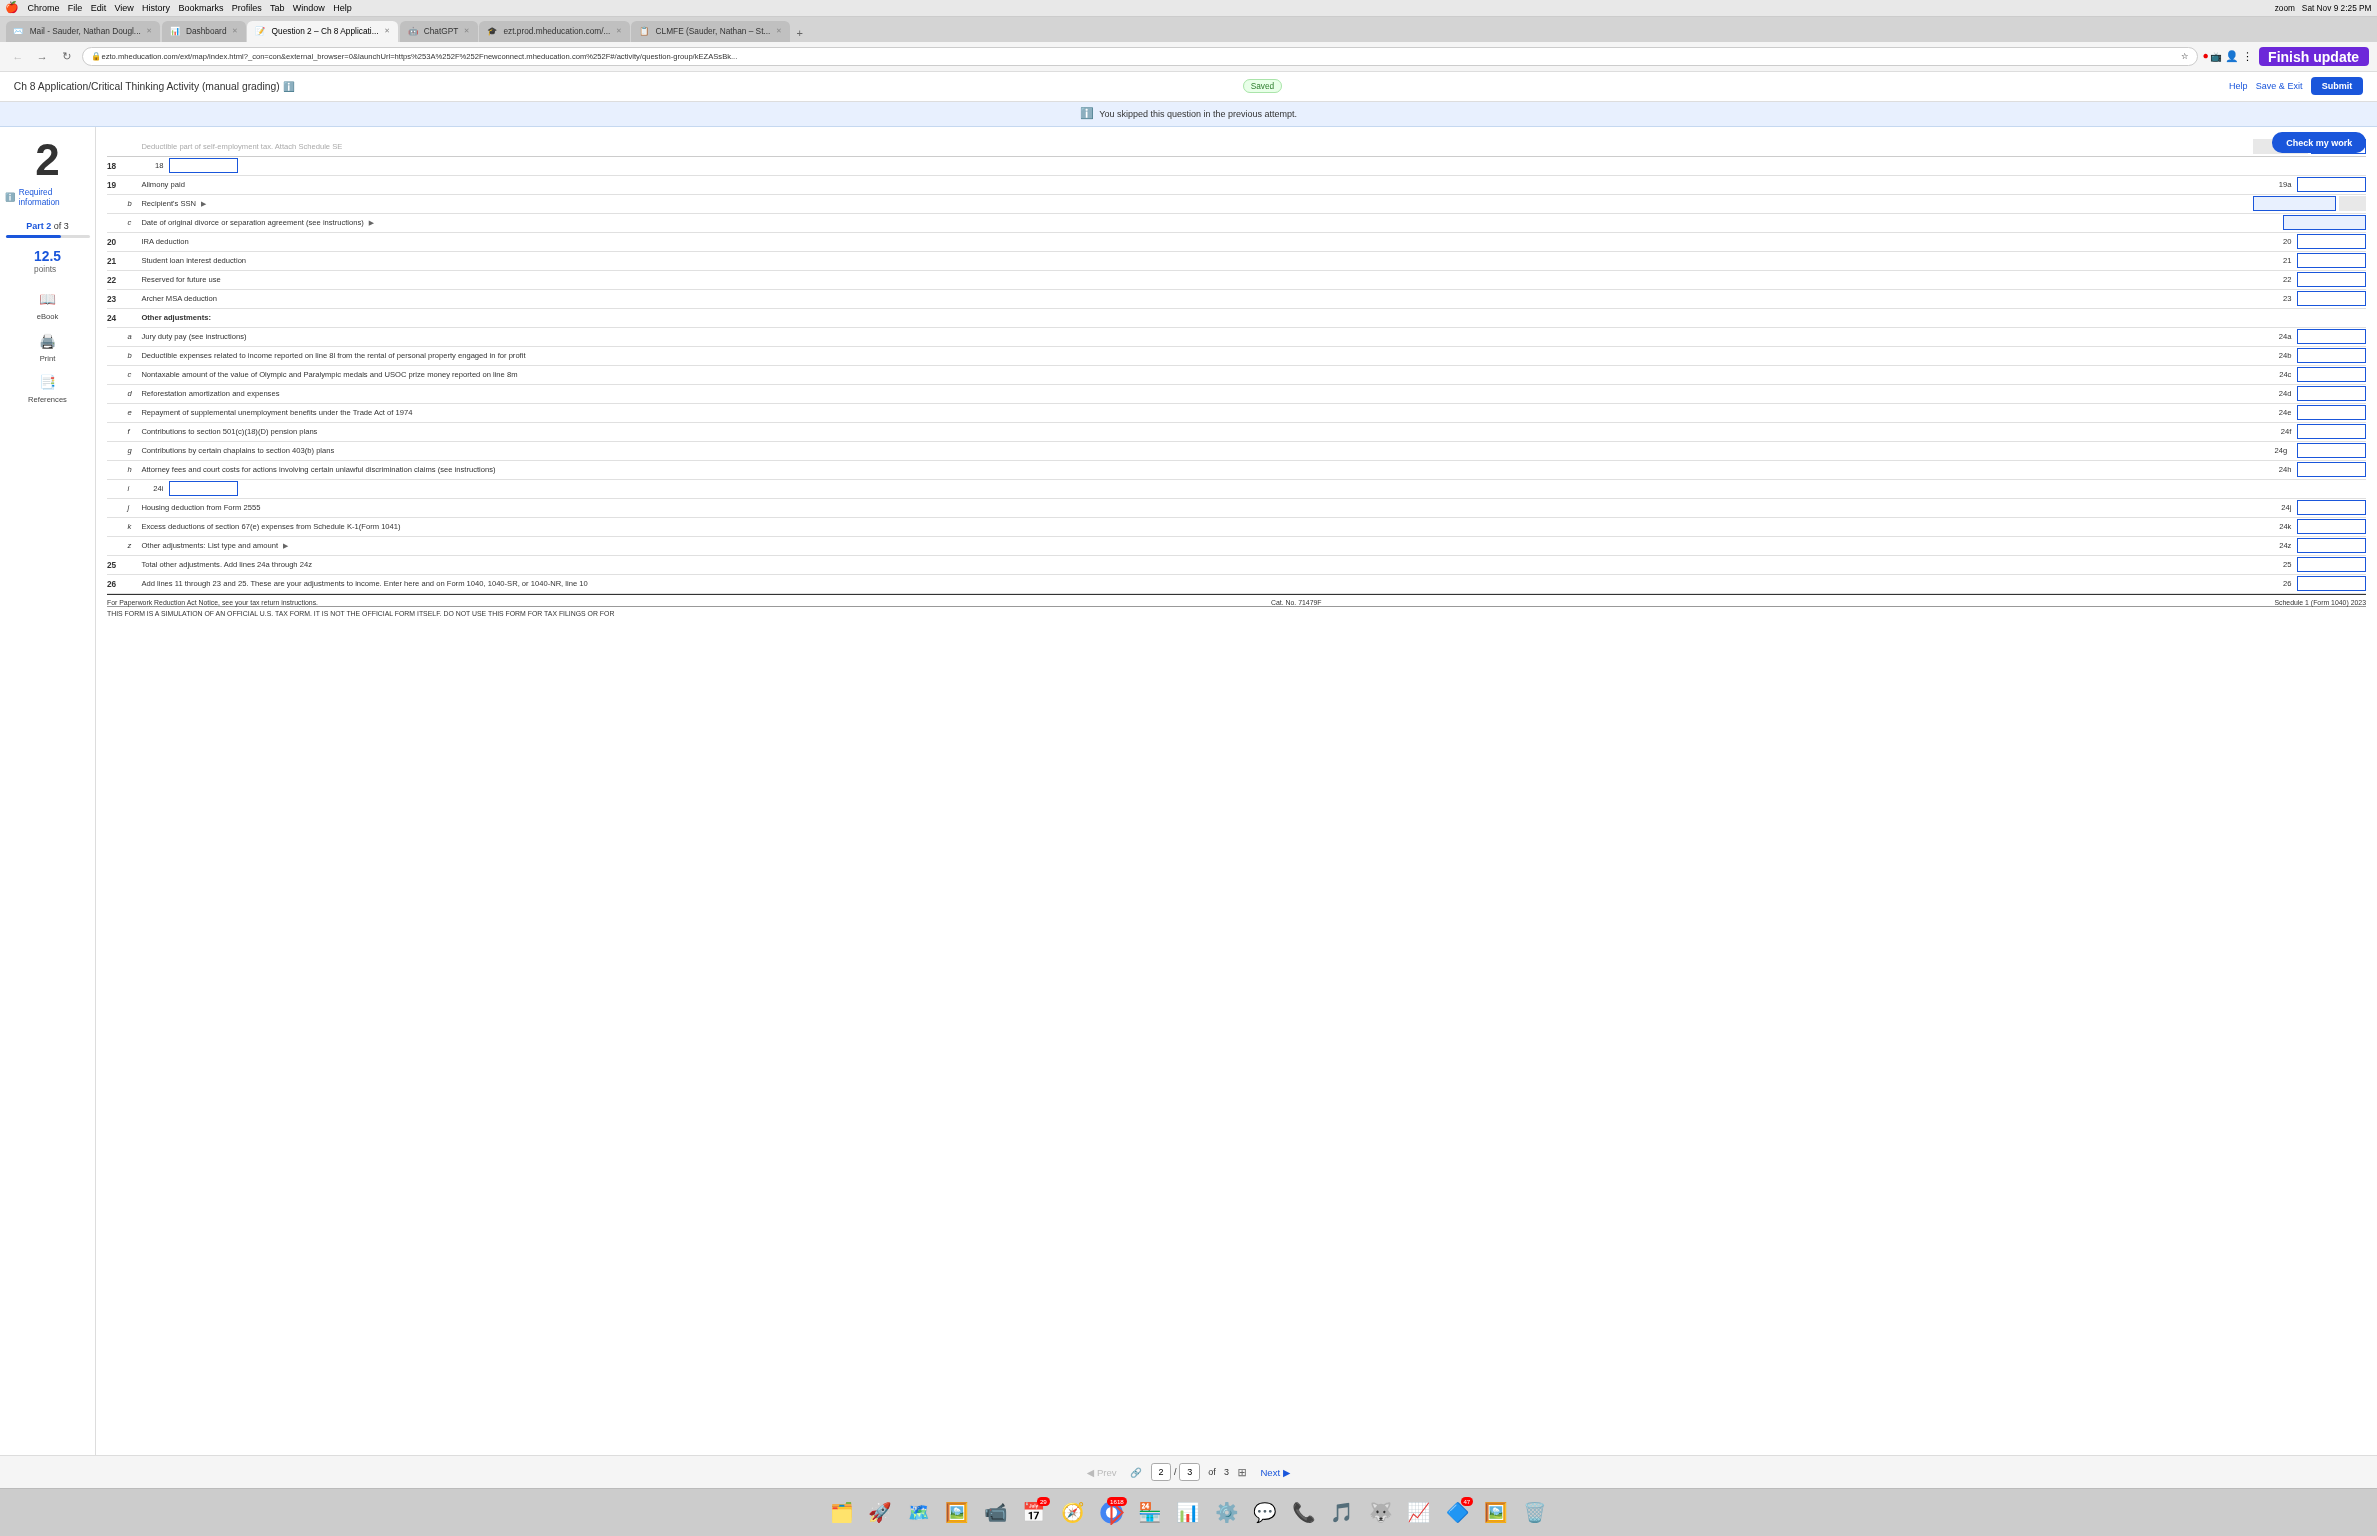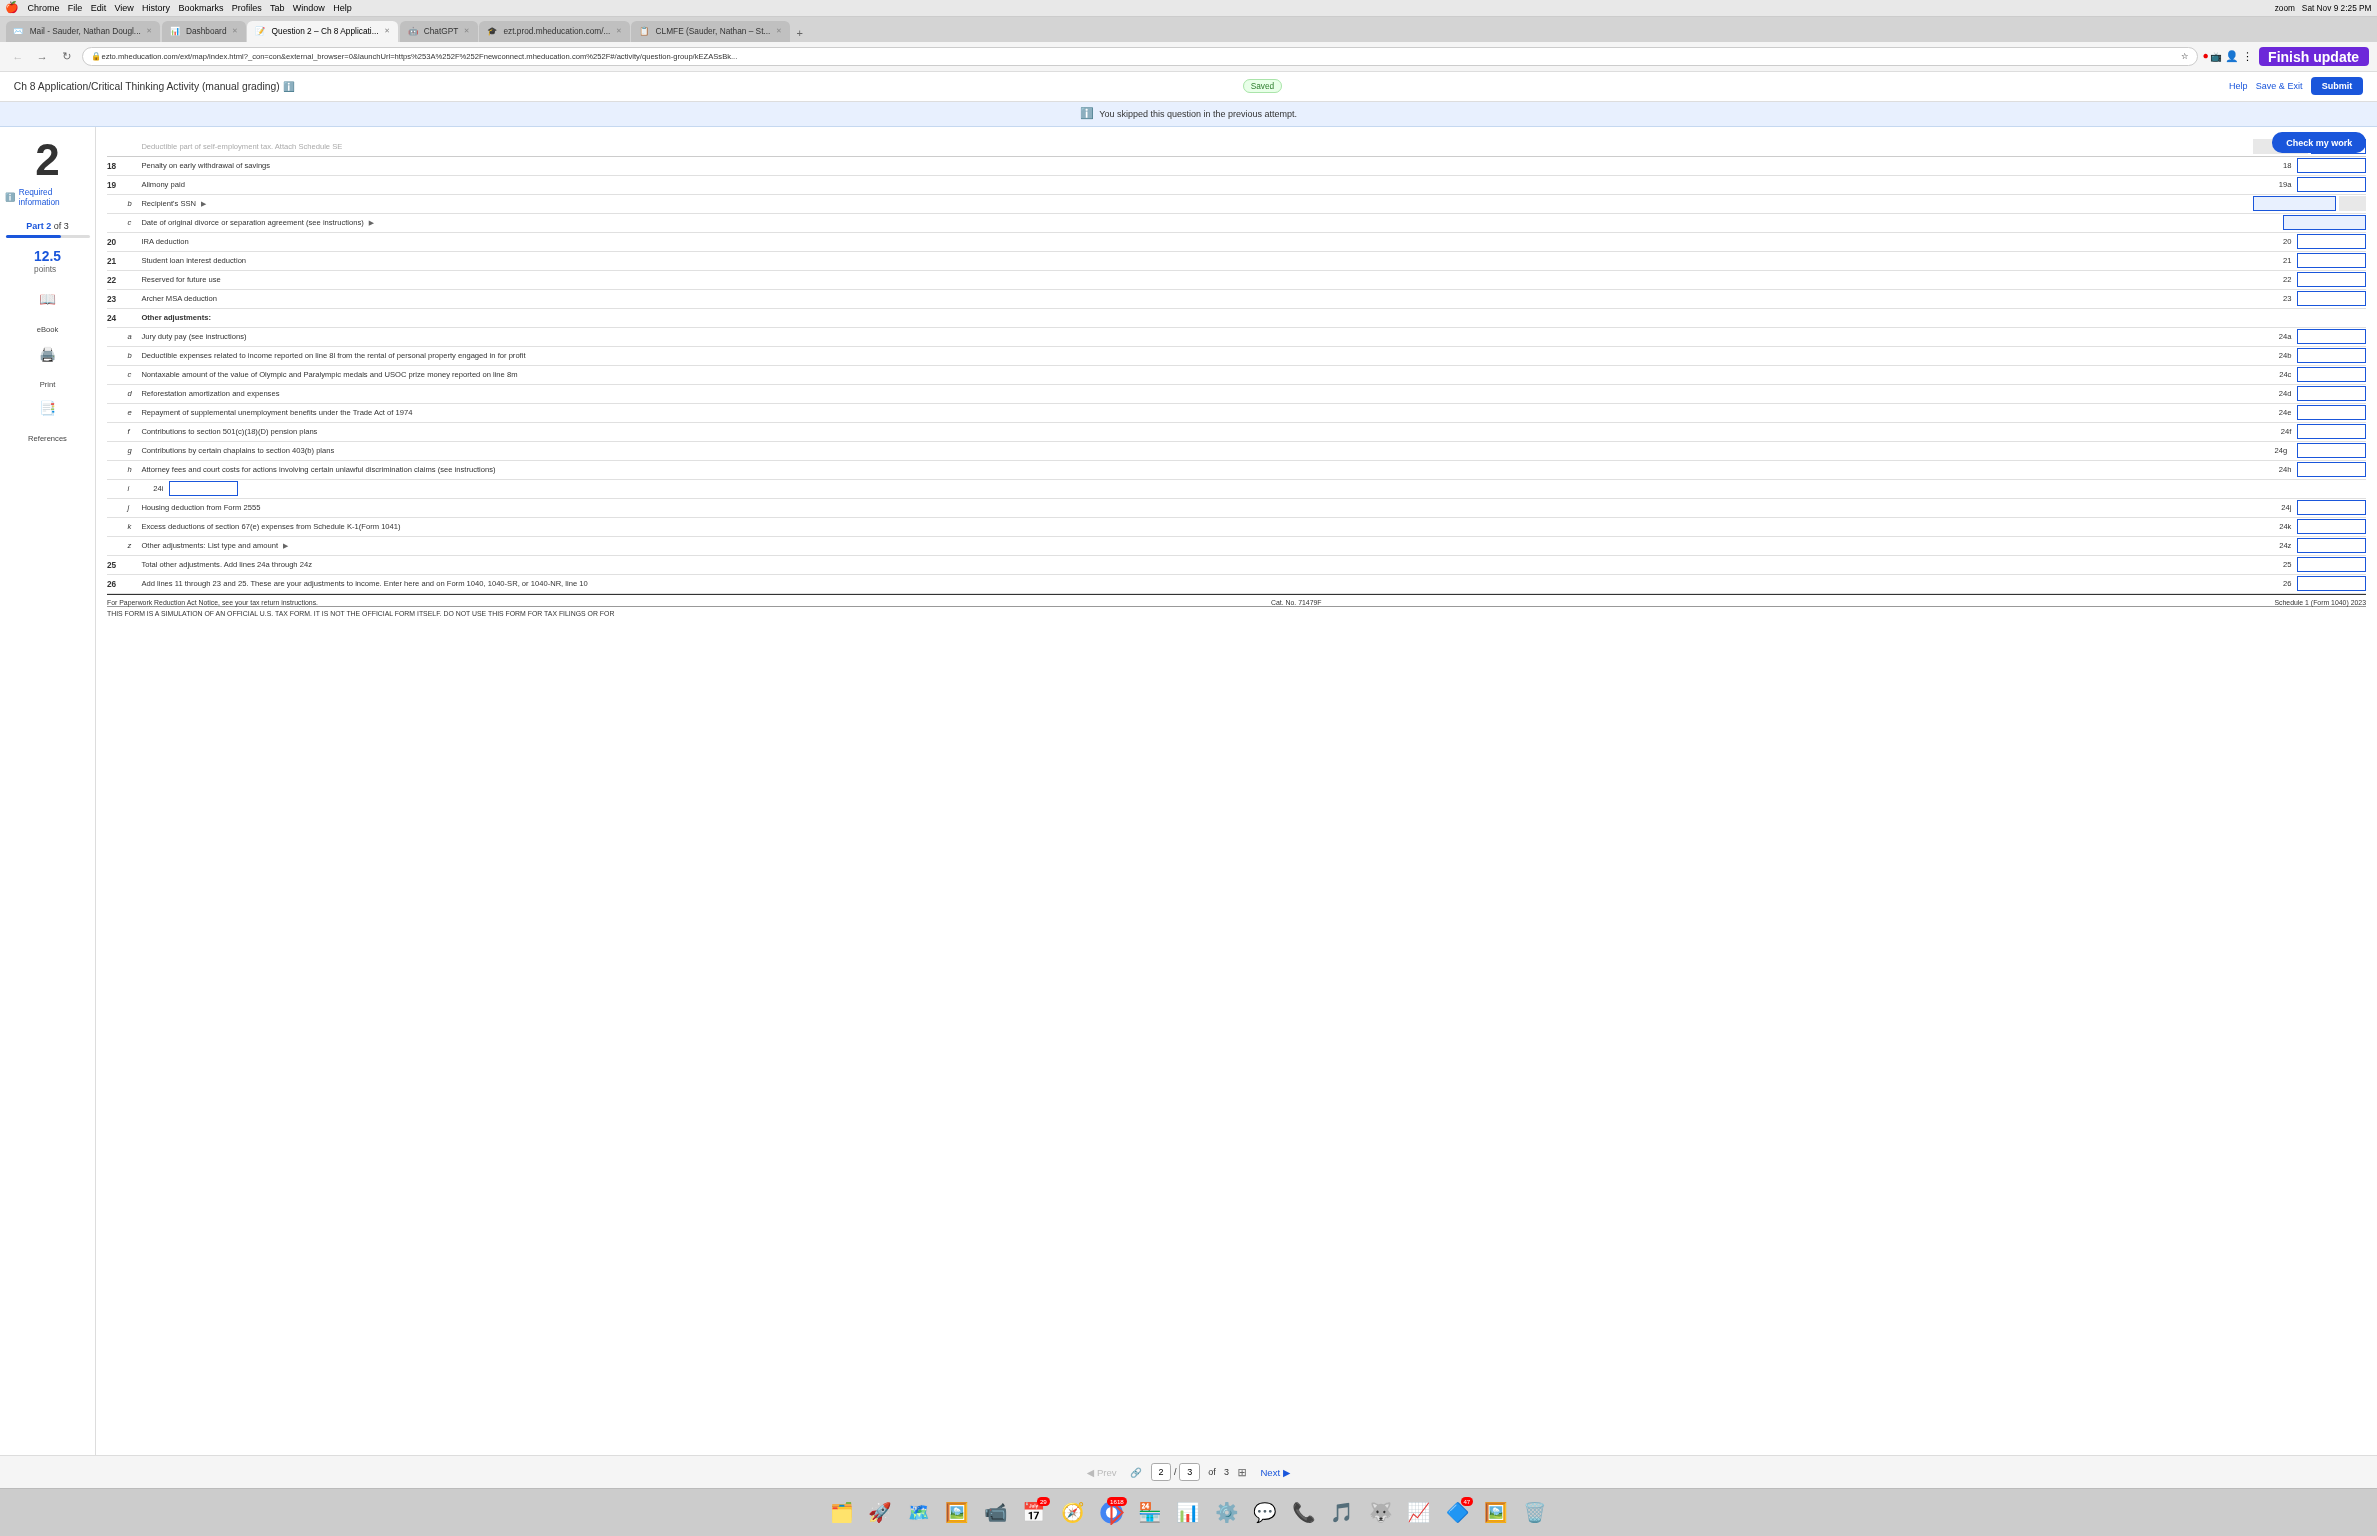--- a/index.html
+++ b/index.html
@@ -52,21 +52,21 @@
     .part-num { color: #1a56db; font-weight: 600; }
     .part-of { color: #333; }
     .progress-bar-container { width: 100%; height: 3.4px; background: #ddd; border-radius: 2.1px; margin-top: 4.1px; }
     .progress-bar-fill { height: 100%; background: #1a56db; border-radius: 2.1px; width: 66%; }
     .points-section { margin-top: 11px; text-align: left; }
     .points-value { font-size: 13.8px; font-weight: 700; color: #1a56db; }
     .points-label { font-size: 8.3px; color: #666; }
     .sidebar-tools { margin-top: 13.8px; display: flex; flex-direction: column; align-items: center; gap: 8.3px; }
     .sidebar-tool { display: flex; flex-direction: column; align-items: center; cursor: pointer; }
     .sidebar-tool-icon { width: 22px; height: 22px; display: flex; align-items: center; justify-content: center; font-size: 13.8px; color: #1a56db; }
-    .sidebar-tool-label { font-size: 7.6px; color: #444; margin-top: 15px; }
+    .sidebar-tool-label { font-size: 7.6px; color: #444; margin-top: 2px; }
 
     
     .content-area { flex: 1; overflow-y: auto; background: #fff; position: relative; }
 
     
     .check-my-work-btn { position: absolute; top: 5.5px; right: 11px; background: #1a56db; color: white; border: none; border-radius: 10px; padding: 5.5px 13.8px; font-size: 9px; font-weight: 600; cursor: pointer; z-index: 10; }
 
     
     .tax-form { padding: 5.5px 11px 11px 11px; margin-top: 5.5px; }
     .form-row { display: flex; align-items: center; min-height: 19px; border-bottom: 0.7px solid #e0e0e0; }
@@ -249,21 +249,20 @@
         <div style="display:flex;align-items:center;gap:2.8px;">
           <span style="font-size:7.6px;color:#aaa;width:22px;text-align:right;"></span>
           <input type="text" class="row-input gray-bg" style="width: 55px;">
           <input type="text" class="row-input" style="width: 55px;">
         </div>
       </div>
 
       <div class="form-row">
         <div class="row-num">18</div>
         <div class="row-sub"></div>
-        <div class="row-desc">Penalty on early withdrawal of savings</div>
         <div style="display:flex;align-items:center;gap:2.8px;">
           <span class="row-label">18</span>
           <input type="text" class="row-input" style="width: 69px;">
         </div>
       </div>
 
       <div class="form-row">
         <div class="row-num">19</div>
         <div class="row-sub"></div>
         <div class="row-desc">Alimony paid</div>

